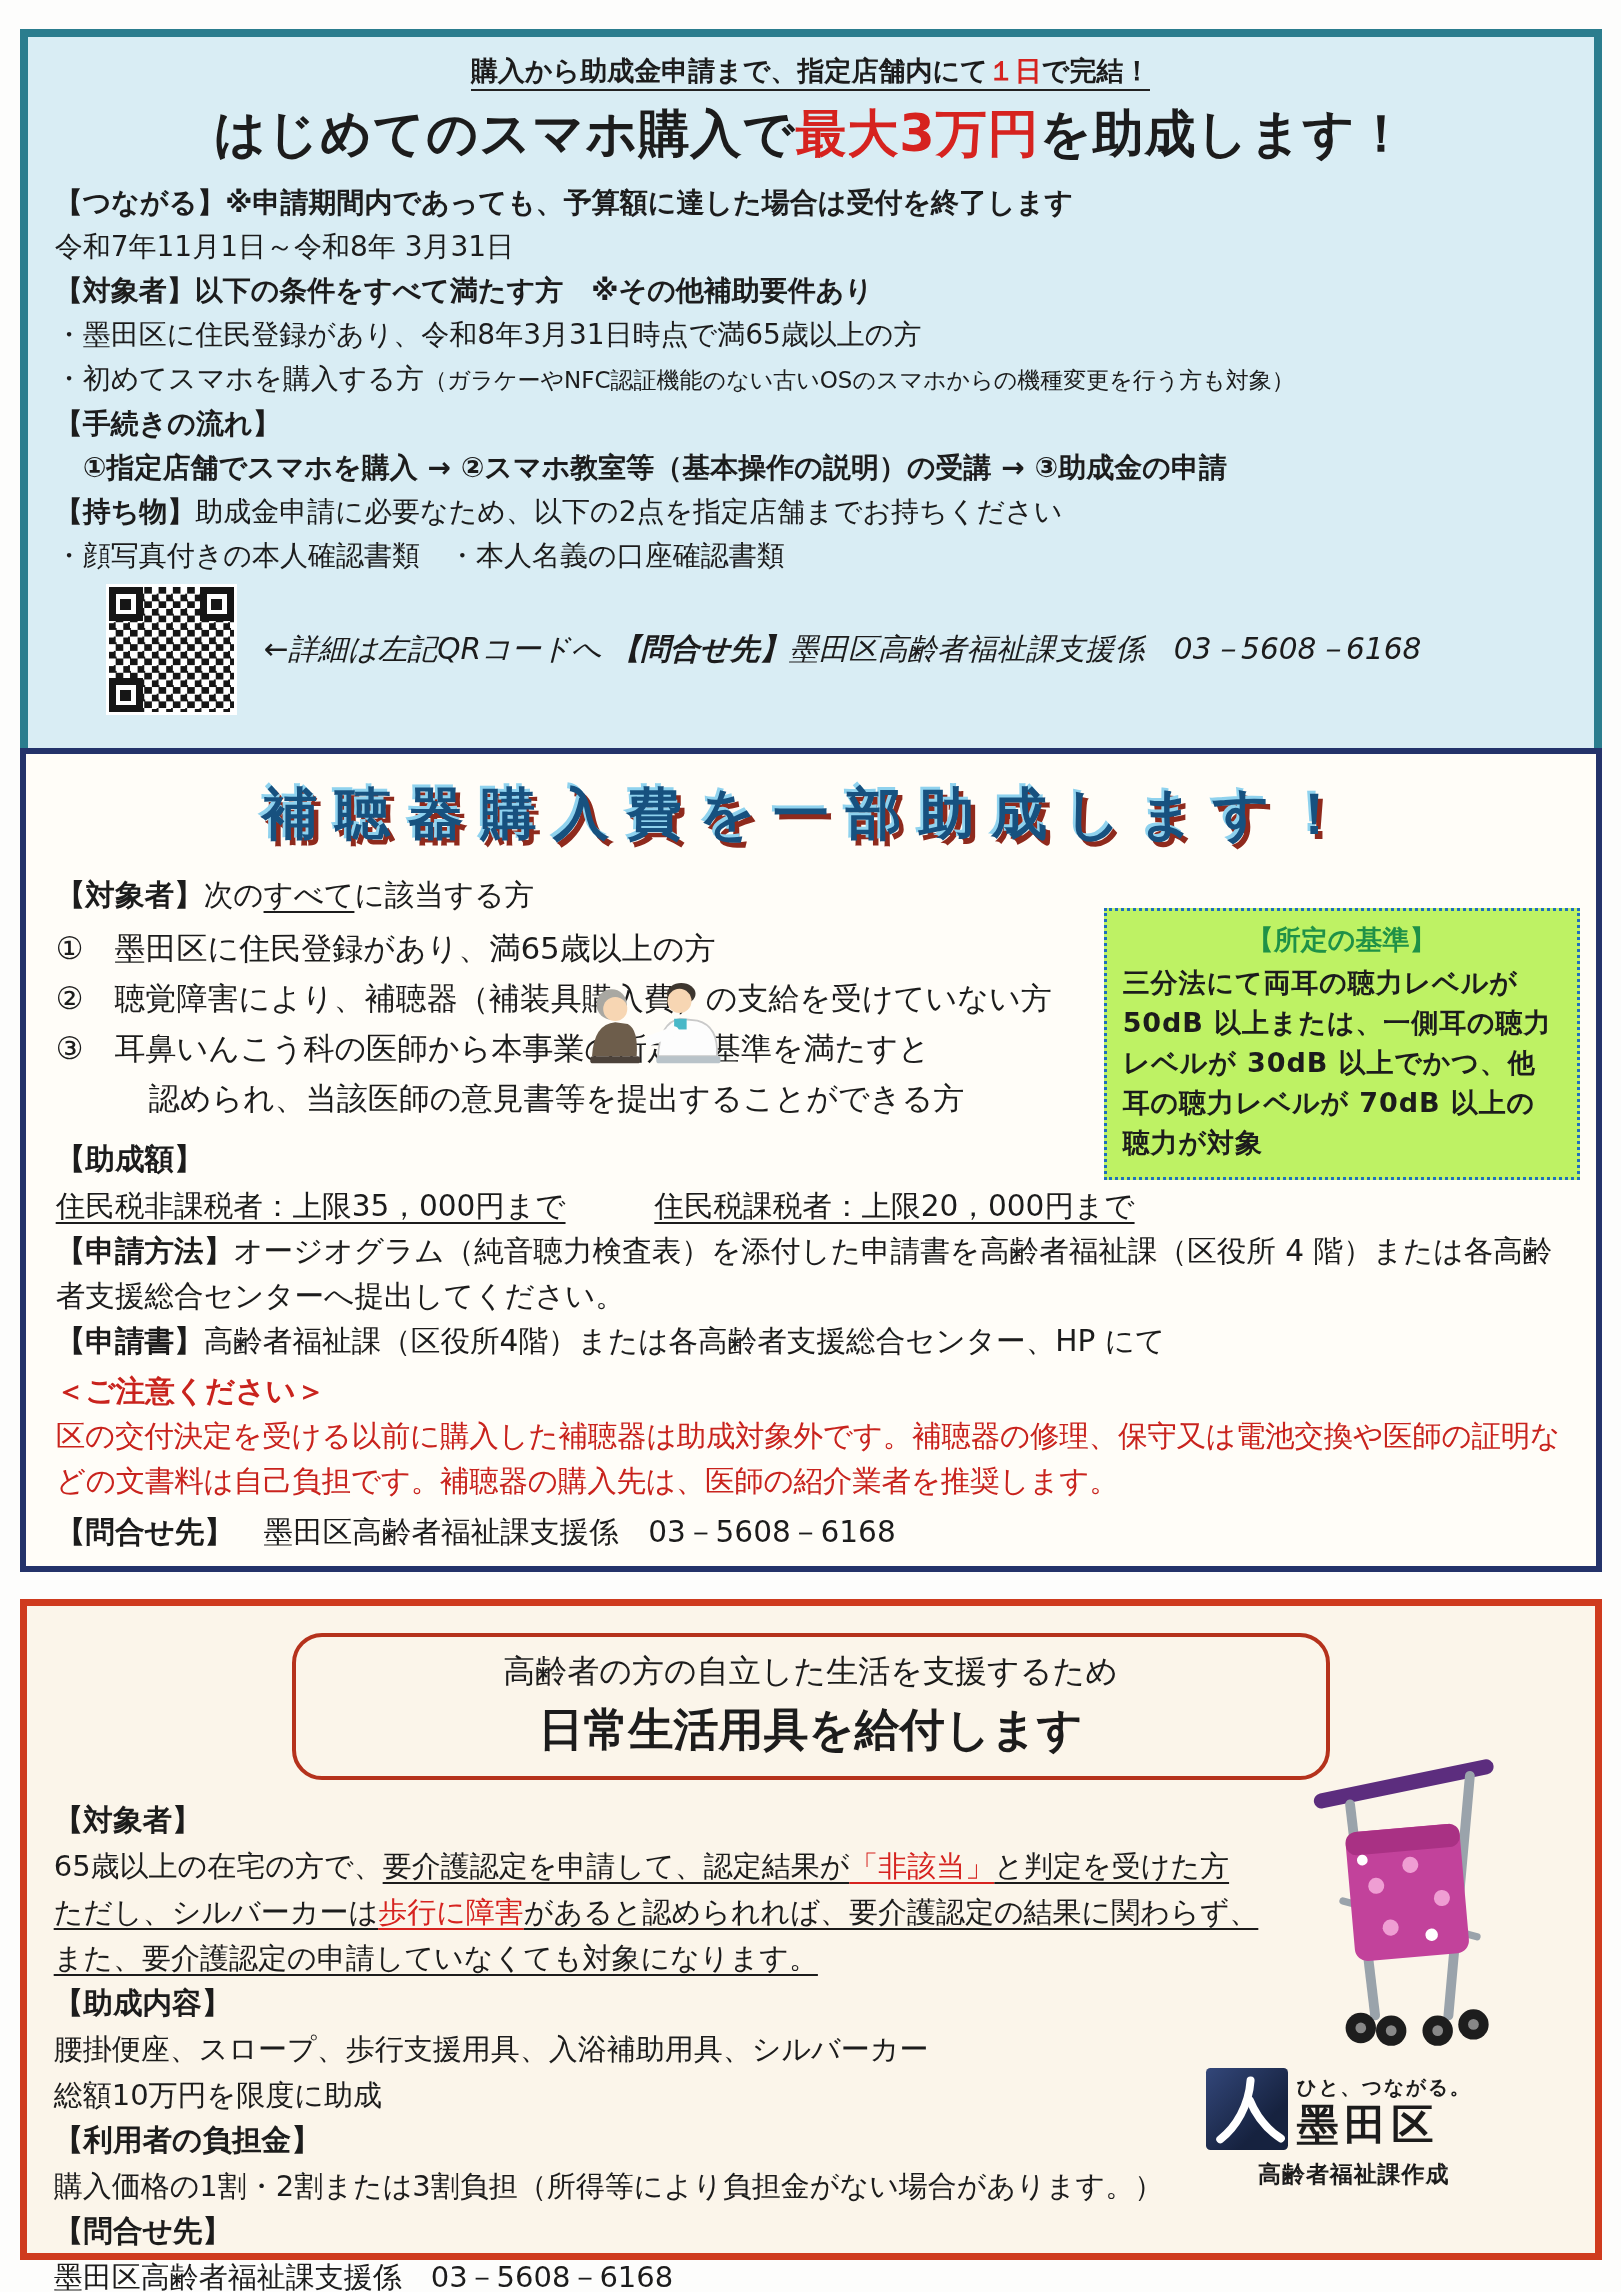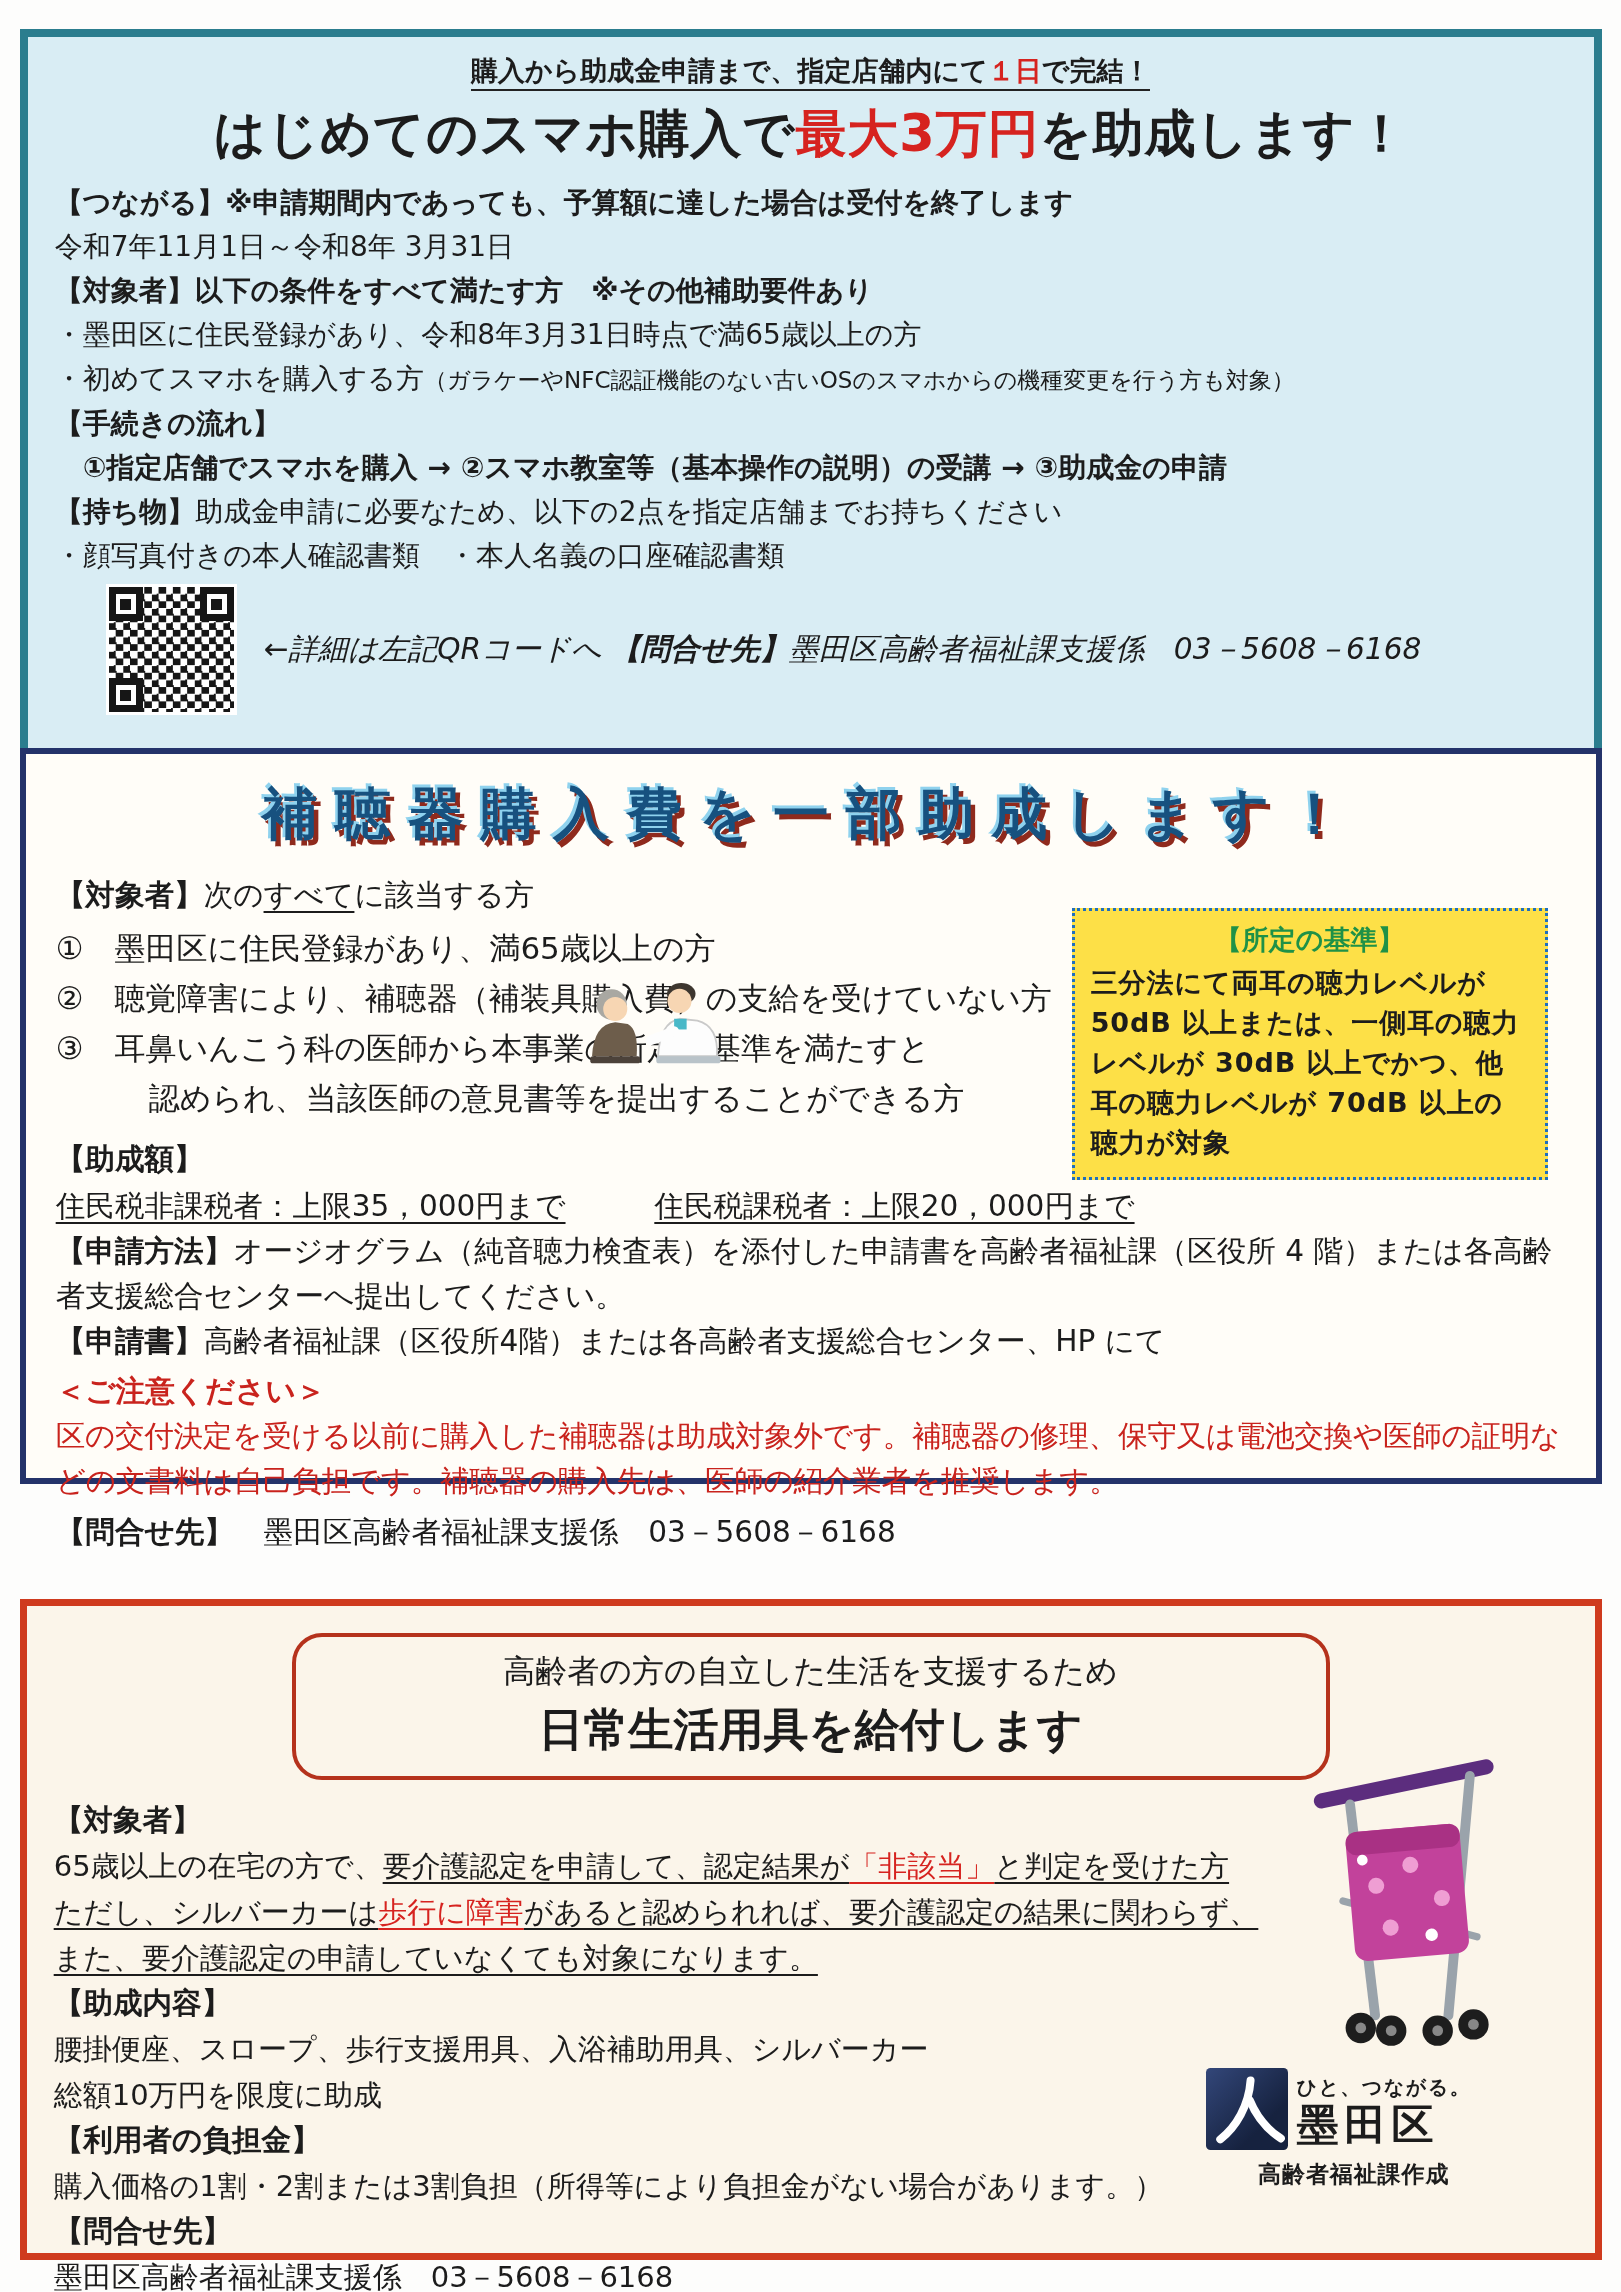--- a/index.html
+++ b/index.html
@@ -26,31 +26,31 @@
   .qr-row{display:flex;align-items:center;margin-top:9px;}
   .qr{width:125px;height:125px;margin-left:54px;position:relative;flex:none;
       background:repeating-conic-gradient(#161616 0% 25%,#ffffff 0% 50%);
       background-size:14.3px 14.3px;outline:3.6px solid #fff;}
   .qr .f{position:absolute;width:34px;height:34px;border:7.2px solid #161616;background:#fff;box-sizing:border-box;}
   .qr .f::after{content:"";position:absolute;inset:4.5px;background:#161616;}
   .qr .tl{left:0;top:0}.qr .tr{right:0;top:0}.qr .bl{left:0;bottom:0}
   .qr-caption{font-size:29.6px;margin-left:30px;white-space:nowrap;font-style:italic;}
 
   
-  .sec2{position:absolute;left:19.7px;top:748px;width:1582px;height:736px;
+  .sec2{position:absolute;left:19.7px;top:748px;width:1582px;height:824px;
         background:#fffdf8;border:6.3px solid #24336a;box-sizing:border-box;
         padding:0 30px;}
   .s2-title{text-align:center;font-size:56px;font-weight:900;letter-spacing:0.30em;
         margin-top:23px;color:#17517f;
         text-shadow:-2.7px -2.7px 0 #8fd2ee, 4.5px 4.5px 0 #8f2a1d;}
   .s2-target{font-size:29.6px;margin-top:21.5px;font-weight:500;}
   .s2-items{margin-top:7.2px;position:relative;}
   .s2-items div{font-size:31px;line-height:50px;white-space:nowrap;}
-  .criteria{position:absolute;right:48px;top:154px;width:476px;box-sizing:border-box;
-        border:3.6px dotted #1e6fbe;background:#fde047;padding:10.7px 16px 14.3px;}
+  .criteria{position:absolute;right:16px;top:154px;width:476px;box-sizing:border-box;
+        border:3.6px dotted #1e6fbe;background:#bef264;padding:10.7px 16px 14.3px;}
   .criteria .ct{color:#1f9147;font-weight:bold;font-size:27px;text-align:center;}
   .criteria .cb{font-weight:bold;font-size:27px;line-height:40px;margin-top:5.4px;letter-spacing:0.9px;}
   .doc-ill{position:absolute;left:548px;top:213px;width:161px;height:116px;}
   .s2-lower{margin-top:14.3px;}
   .s2-lower > div{font-size:29.6px;line-height:45px;}
   .s2-amounts{margin-top:1.8px;}
   .s2-notice-title{color:#c9231d;font-weight:bold;font-size:30px;margin-top:5.4px;}
   .s2-notice{color:#c9231d;font-size:29px;line-height:43px;letter-spacing:-0.3px;}
   .s2-contact{margin-top:5.4px;font-size:30px;}
 

